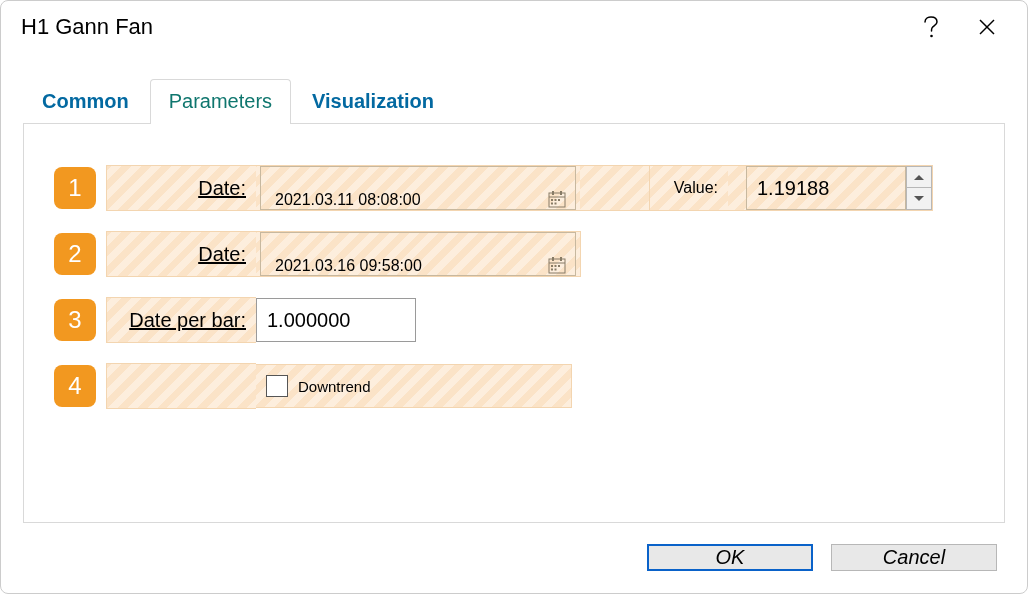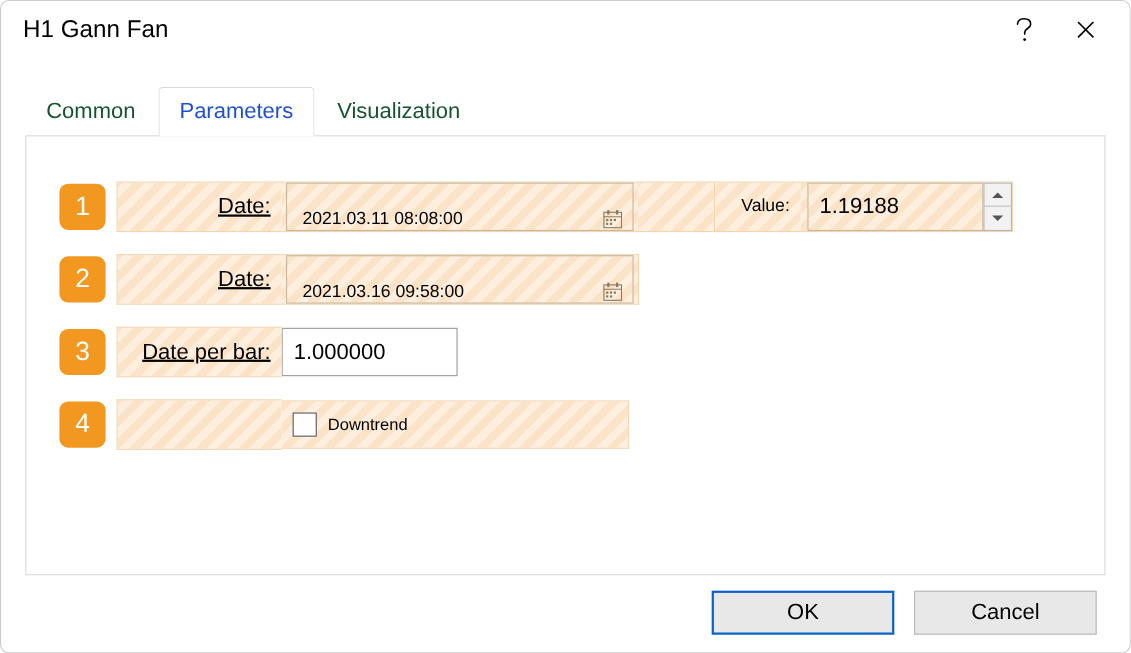--- a/index.html
+++ b/index.html
@@ -56,39 +56,40 @@
   .tab-strip {
     display: flex;
     align-items: flex-end;
     height: 46px;
     position: relative;
     z-index: 2;
   }
   .tab {
     padding: 10px 18px 10px 18px;
     font-size: 20px;
-    color: #1d4ed8;
+    color: #0f766e;
     border: 1px solid transparent;
     border-bottom: none;
     background: transparent;
     cursor: pointer;
     margin-right: 2px;
     border-top-left-radius: 4px;
     border-top-right-radius: 4px;
     position: relative;
   }
   .tab.active {
     background: #ffffff;
     border-color: #d9d9d9;
     z-index: 3;
     margin-bottom: -1px;
     padding-bottom: 11px;
   }
   .tab.inactive {
-    color: #14532d;
+    color: #0369a1;
+    font-weight: bold;
   }
 
   .tab-panel {
     border: 1px solid #d9d9d9;
     flex: 1;
     background: #ffffff;
     position: relative;
     z-index: 1;
     padding: 40px 30px 20px 30px;
   }
@@ -169,20 +170,21 @@
       #fdeedd 0px,
       #fdeedd 7px,
       #fbe3c7 7px,
       #fbe3c7 14px
     );
     display: flex;
     align-items: center;
     padding: 0 10px;
     font-size: 20px;
     color: #000;
+    margin-left: 12px;
   }
   .spinbox {
     display: flex;
     flex-direction: column;
     height: 44px;
   }
   .spin-btn {
     width: 26px;
     height: 22px;
     border: 1px solid #b7b7b7;
@@ -236,28 +238,29 @@
     height: 56px;
     display: flex;
     justify-content: flex-end;
     align-items: center;
     gap: 18px;
     padding-right: 8px;
     padding-top: 12px;
   }
   .dlg-btn {
     width: 166px;
-    height: 40px;
+    height: 27px;
     font-size: 20px;
     display: flex;
     align-items: center;
     justify-content: center;
     cursor: pointer;
     background: #e8e8e8;
     border: 1px solid #b7b7b7;
+    font-style: italic;
   }
   .dlg-btn.primary {
     border: 2px solid #0a62c9;
     background: #e8e8e8;
   }
 
   .gap-cell {
     width: 70px;
     border-left: none;
   }

